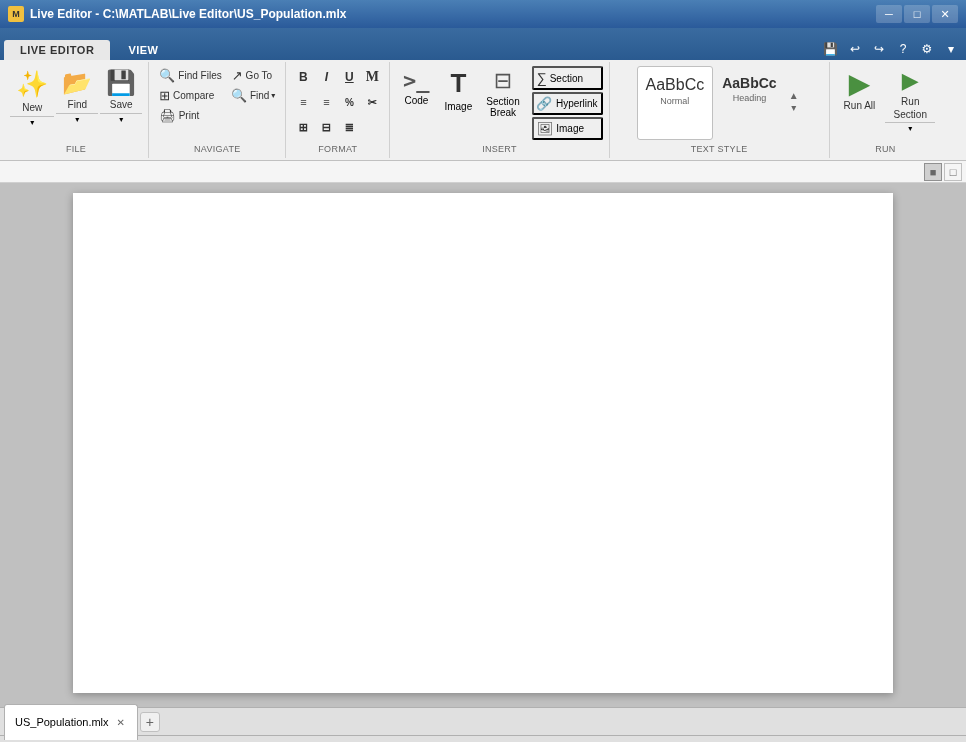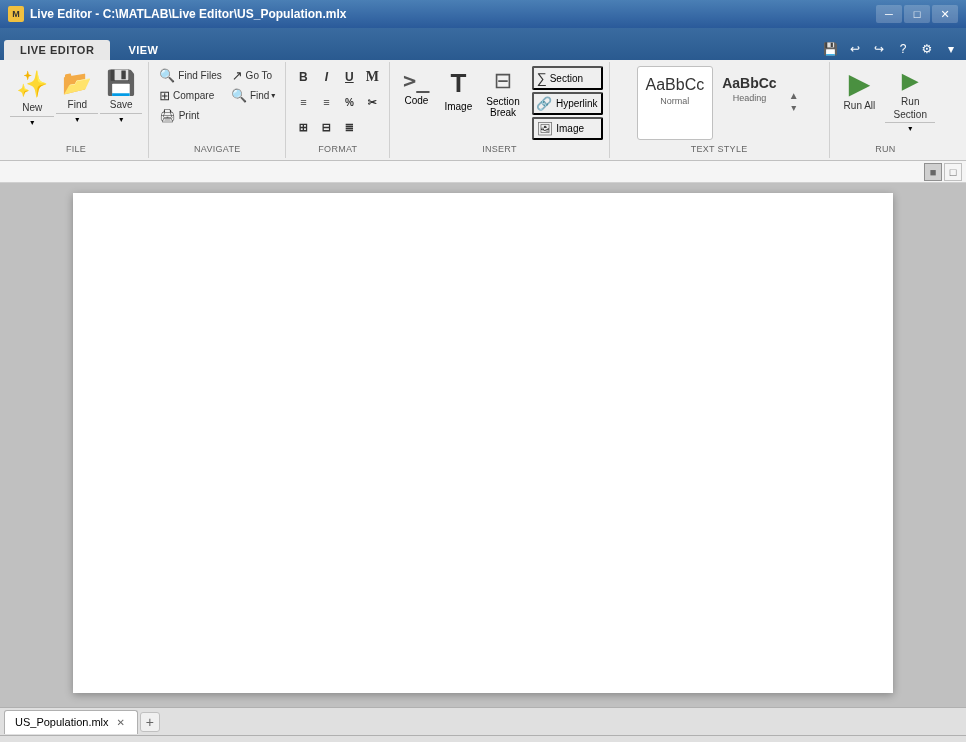--- a/index.html
+++ b/index.html
@@ -228,21 +228,21 @@
       background: #f5f5f5;
       border: 1px solid #b0b0b0;
       border-bottom: none;
       padding: 3px 10px;
       font-size: 11px;
       cursor: pointer;
       display: flex;
       align-items: center;
       gap: 6px;
       border-radius: 3px 3px 0 0;
-      height: 24px;
+      height: 36px;
     }
     .tab-item.active { background: white; }
     .tab-close {
       font-size: 10px; color: #666; cursor: pointer; padding: 1px 2px; border-radius: 2px;
     }
     .tab-add {
       width: 20px; height: 20px;
       display: flex; align-items: center; justify-content: center;
       cursor: pointer; border-radius: 3px; border: 1px solid #c0c0c0;
       background: #f0f0f0; font-size: 14px; color: #666;

